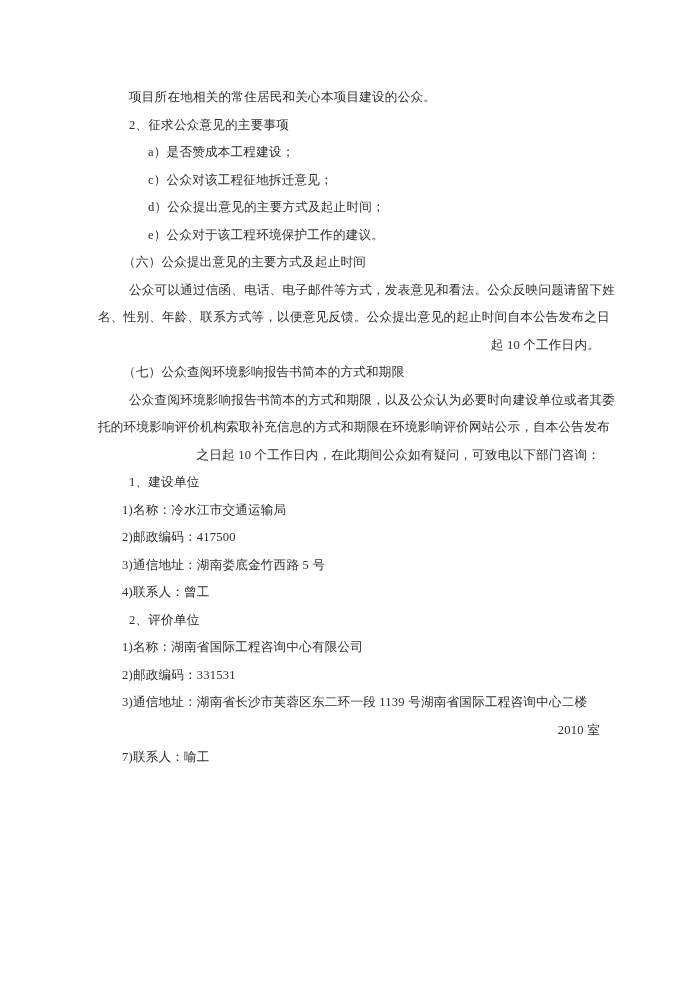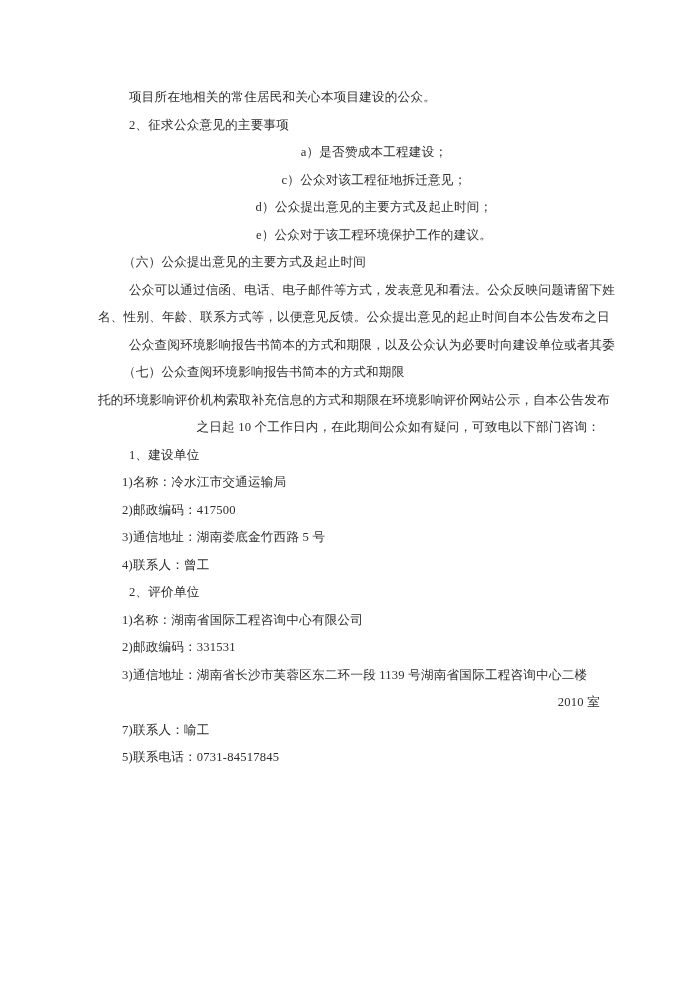--- a/index.html
+++ b/index.html
@@ -25,49 +25,49 @@
   .line {
     height: 27.5px;
     line-height: 27.5px;
     font-size: 12.6px;
     letter-spacing: 0.2px;
     white-space: nowrap;
     overflow: visible;
   }
   
   .in-para { padding-left: 31px; }  
-  .in-sub  { padding-left: 50px; text-align: center; }  
+  .in-sub  { padding-left: 50px; }  
   .in-sec  { padding-left: 25px; }  
   .in-num  { padding-left: 24px; }  
   .in-cont { padding-left: 0; text-align: right;    }  
 </style>
 </head>
 <body>
 
 <div class="page">
   <div class="doc">
     <div class="line in-para">项目所在地相关的常住居民和关心本项目建设的公众。</div>
     <div class="line in-para">2、征求公众意见的主要事项</div>
     <div class="line in-sub">a）是否赞成本工程建设；</div>
     <div class="line in-sub">c）公众对该工程征地拆迁意见；</div>
     <div class="line in-sub">d）公众提出意见的主要方式及起止时间；</div>
     <div class="line in-sub">e）公众对于该工程环境保护工作的建议。</div>
     <div class="line in-sec">（六）公众提出意见的主要方式及起止时间</div>
     <div class="line in-para">公众可以通过信函、电话、电子邮件等方式，发表意见和看法。公众反映问题请留下姓</div>
     <div class="line in-cont">名、性别、年龄、联系方式等，以便意见反馈。公众提出意见的起止时间自本公告发布之日</div>
+    <div class="line in-cont">起 10 个工作日内。</div>
+    <div class="line in-sec">（七）公众查阅环境影响报告书简本的方式和期限</div>
     <div class="line in-para">公众查阅环境影响报告书简本的方式和期限，以及公众认为必要时向建设单位或者其委</div>
-    <div class="line in-sec">（七）公众查阅环境影响报告书简本的方式和期限</div>
     <div class="line in-cont">托的环境影响评价机构索取补充信息的方式和期限在环境影响评价网站公示，自本公告发布</div>
     <div class="line in-cont">之日起 10 个工作日内，在此期间公众如有疑问，可致电以下部门咨询：</div>
     <div class="line in-para">1、建设单位</div>
     <div class="line in-num">1)名称：冷水江市交通运输局</div>
     <div class="line in-num">2)邮政编码：417500</div>
     <div class="line in-num">3)通信地址：湖南娄底金竹西路 5 号</div>
     <div class="line in-num">4)联系人：曾工</div>
     <div class="line in-para">2、评价单位</div>
     <div class="line in-num">1)名称：湖南省国际工程咨询中心有限公司</div>
     <div class="line in-num">2)邮政编码：331531</div>
     <div class="line in-num">3)通信地址：湖南省长沙市芙蓉区东二环一段 1139 号湖南省国际工程咨询中心二楼</div>
     <div class="line in-cont">2010 室</div>
     <div class="line in-num">7)联系人：喻工</div>
-    <div class="line in-num">5)联系电话：0731-84517845</div>
   </div>
 </div>
 
 </body></html>

